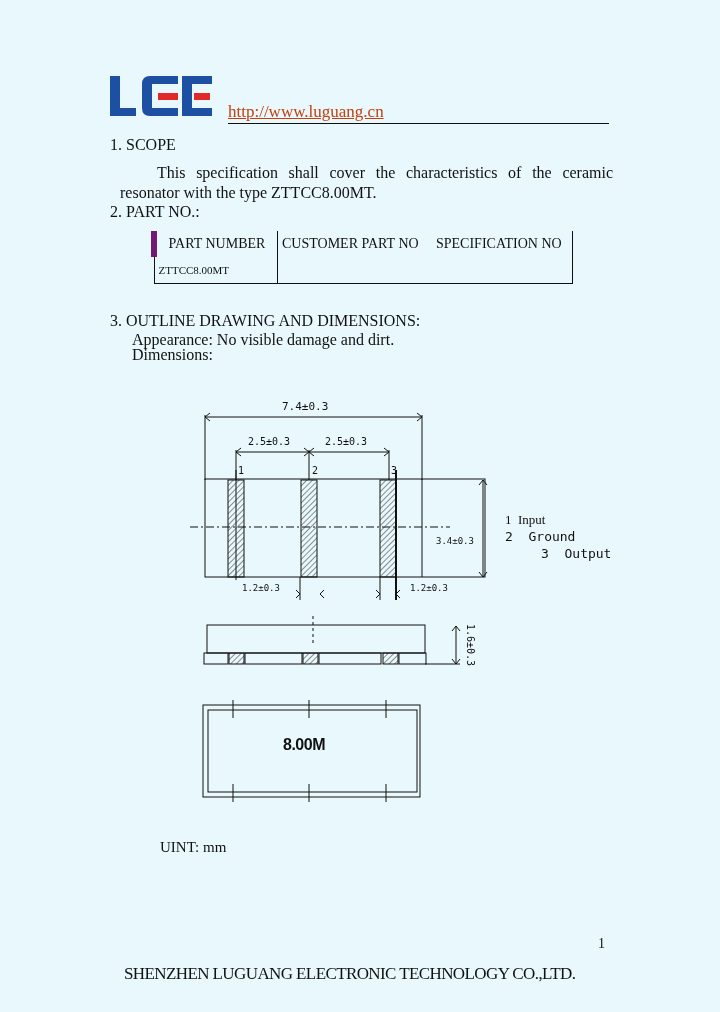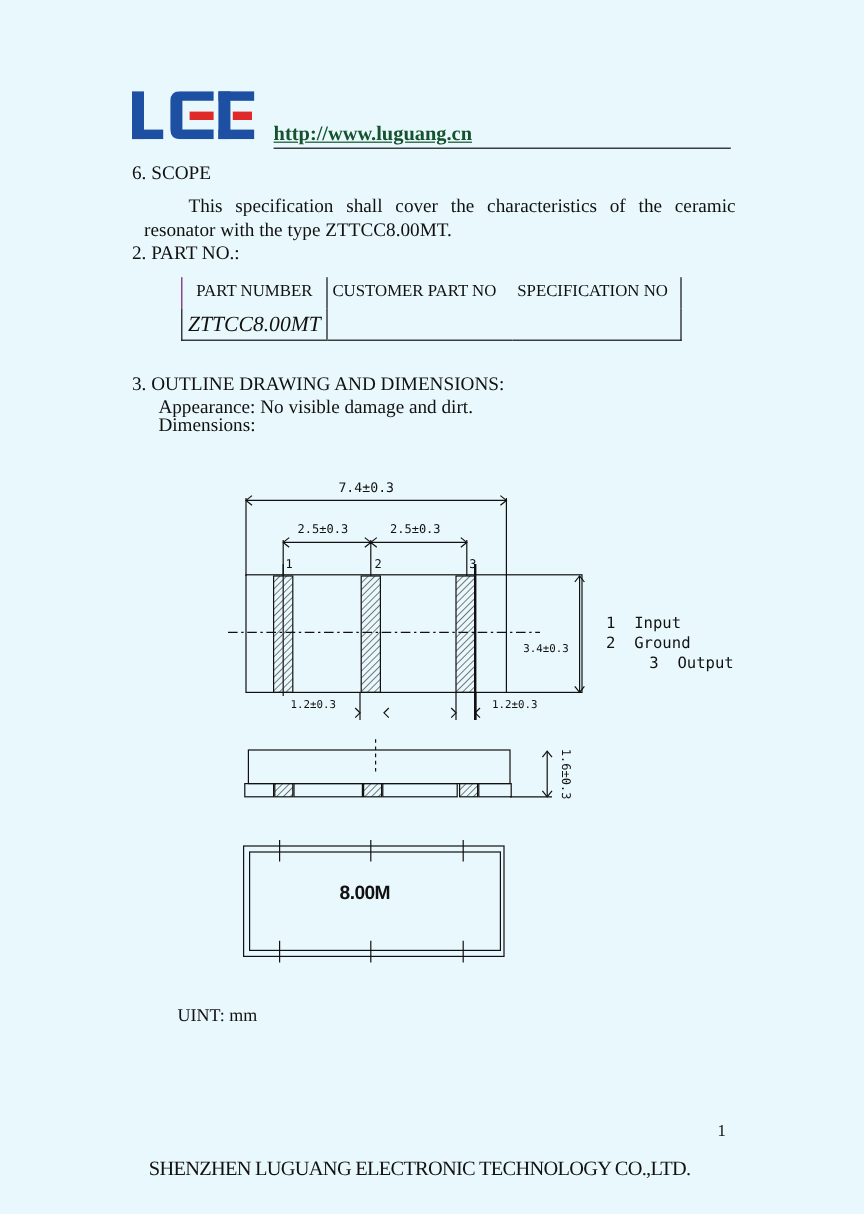--- a/index.html
+++ b/index.html
@@ -6,21 +6,21 @@
     body {
       width: 720px; height: 1012px; position: relative; overflow: hidden;
       background: #e9f8fc;
       font-family: "Liberation Serif", "DejaVu Serif", serif;
       color: #111;
     }
     .abs { position: absolute; }
     .logo { left: 110px; top: 76px; width: 102px; height: 40px; }
     .header-line { left: 228px; top: 102px; width: 381px; font-size: 17px; white-space: nowrap;
       border-bottom: 1px solid #111; padding-bottom: 1px; line-height: 20px; }
-    .url { color: #14532d; text-decoration: underline; font-weight: bold; }
+    .url { color: #c2410c; text-decoration: underline; }
     .email { position: absolute; left: 208px; top: 0; }
     .sec { font-size: 16px; line-height: 20px; white-space: nowrap; }
     .para { font-size: 16px; line-height: 20px; }
     table.parts { border-collapse: collapse; font-size: 14px; }
     table.parts td { padding: 0 4px; height: 26px; vertical-align: middle; white-space: nowrap; }
     .drawing-text { font-family: "DejaVu Sans Mono", monospace; }
     .footer { left: 124px; top: 964px; font-size: 17px; white-space: nowrap; letter-spacing: -0.6px; }
     .pagenum { left: 598px; top: 936px; font-size: 14px; }
   </style>
 </head>
@@ -34,33 +34,33 @@
   <rect x="72" y="0" width="30" height="8" fill="#1d4fa3"></rect>
   <rect x="72" y="0" width="10" height="40" fill="#1d4fa3"></rect>
   <rect x="72" y="32" width="30" height="8" fill="#1d4fa3"></rect>
   <rect x="84" y="17" width="16" height="7" fill="#e02a2a"></rect>
 </svg>
 
 <div class="abs header-line">
   <span class="url">http://www.luguang.cn</span>
 </div>
 
-<div class="abs sec" style="left:110px; top:135px;">6.   SCOPE</div>
+<div class="abs sec" style="left:110px; top:135px;">1.   SCOPE</div>
 <div class="abs para" style="left:120px; top:163px; width:493px; text-align:justify; text-indent:37px;">This specification shall cover the characteristics of the ceramic resonator with the type ZTTCC8.00MT.</div>
 
 <div class="abs sec" style="left:110px; top:202px;">2.   PART NO.:</div>
 <table class="abs parts" style="left:151px; top:231px;">
   <tbody>
       <tr>
-    <td style="border-left:1px solid #701a75; width:112px; text-align:center;">PART NUMBER</td>
+    <td style="border-left:6px solid #701a75; width:112px; text-align:center;">PART NUMBER</td>
     <td style="border-left:1px solid #111; width:146px;">CUSTOMER PART NO</td>
     <td style="border-right:1px solid #111; width:132px;">SPECIFICATION NO</td>
   </tr>
   <tr>
-    <td style="border-left:1px solid #111; border-bottom:1px solid #111; font-size:18px; text-align:center;font-style:italic;">ZTTCC8.00MT</td>
+    <td style="border-left:1px solid #111; border-bottom:1px solid #111; font-size:11px; text-align:left;">ZTTCC8.00MT</td>
     <td style="border-left:1px solid #111; border-bottom:1px solid #111;"></td>
     <td style="border-right:1px solid #111; border-bottom:1px solid #111;"></td>
   </tr>
 </tbody>
   </table>
 
 <div class="abs sec" style="left:110px; top:297px;margin-top:14px;">3.   OUTLINE DRAWING AND DIMENSIONS:</div>
 <div class="abs sec" style="left:132px; top:330px;">Appearance: No visible damage and dirt.</div>
 <div class="abs sec" style="left:132px; top:345px;">Dimensions:</div>
 
@@ -135,23 +135,23 @@
 <div class="abs drawing-text" style="left:325px; top:436px; font-size:10px;">2.5±0.3</div>
 <div class="abs drawing-text" style="left:238px; top:465px; font-size:10px;">1</div>
 <div class="abs drawing-text" style="left:312px; top:465px; font-size:10px;">2</div>
 <div class="abs drawing-text" style="left:391px; top:465px; font-size:10px;">3</div>
 <div class="abs drawing-text" style="left:436px; top:536px; font-size:9px;">3.4±0.3</div>
 <div class="abs drawing-text" style="left:242px; top:583px; font-size:9px;">1.2±0.3</div>
 <div class="abs drawing-text" style="left:410px; top:583px; font-size:9px;">1.2±0.3</div>
 <div class="abs drawing-text" style="left:436px; top:636px; font-size:10px; transform:rotate(90deg); transform-origin:left top; left:476px; top:624px;">1.6±0.3</div>
 
 <div class="abs drawing-text" style="left:505px; top:511px; font-size:13px; line-height:17px;">
-  <div style="white-space:pre;">1  Input</div>
+  <div style="white-space:pre;font-family:Liberation Serif, serif;">1  Input</div>
   <div style="white-space:pre;">2  Ground</div>
   <div style="white-space:pre;margin-left:36px;">3  Output</div>
 </div>
 
 <div class="abs" style="left:283px; top:736px; font-family:'Liberation Sans', sans-serif; font-weight:bold; font-size:16px; letter-spacing:-0.5px;">8.00M</div>
 
-<div class="abs" style="left:148px; top:839px; font-size:15px;">UINT: mm</div>
+<div class="abs" style="left:160px; top:839px; font-size:15px;">UINT: mm</div>
 
 <div class="abs footer">SHENZHEN LUGUANG ELECTRONIC TECHNOLOGY CO.,LTD.</div>
 <div class="abs pagenum">1</div>
 
 </body></html>

